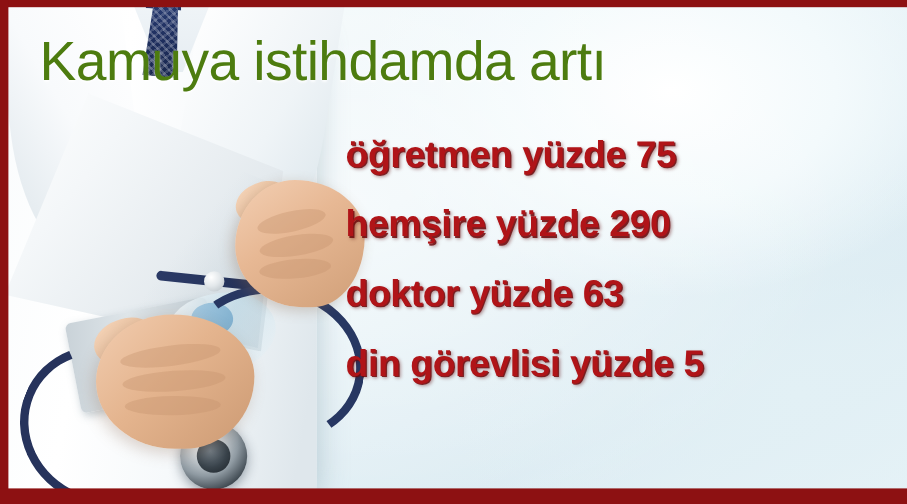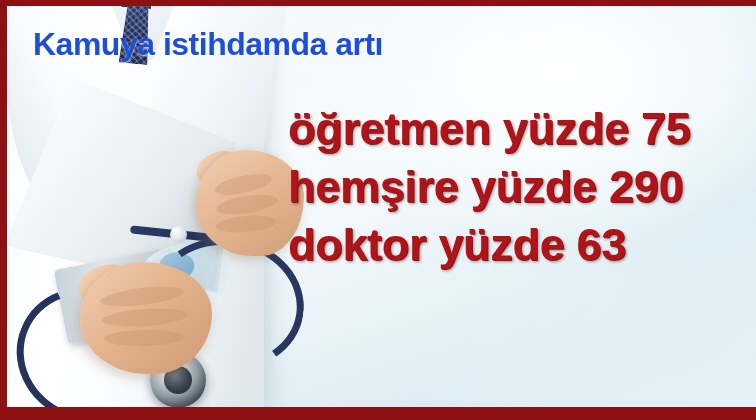--- a/index.html
+++ b/index.html
@@ -296,40 +296,40 @@
     border-radius: 40% 60% 45% 55%;
     transform: rotate(-18deg);
     opacity: 0.85;
   }
 
   
   .headline {
     position: absolute;
     left: 33px;
     top: 28px;
-    font-size: 32px;
-    font-weight: bold;
-    color: #1d4ed8;
+    font-size: 46px;
+    font-weight: normal;
+    color: #4d7c0f;
     letter-spacing: -0.5px;
     line-height: 1;
     white-space: nowrap;
     text-shadow: 0 1px 2px rgba(255,255,255,0.85);
   }
 
   .stat-list {
     position: absolute;
     left: 288px;
     top: 100px;
     margin: 0;
     padding: 0;
     list-style: none;
     white-space: nowrap;
   }
   .stat-item {
-    font-size: 45px;
+    font-size: 31px;
     font-weight: bold;
     color: #b01418;
     line-height: 58px;
     letter-spacing: -0.3px;
     text-shadow:
       1px 1px 0 rgba(110,8,10,0.85),
       2px 2px 3px rgba(90,8,10,0.45);
     white-space: nowrap;
   }
 
@@ -396,19 +396,20 @@
     <div class="knuckle l2"></div>
     <div class="knuckle l3"></div>
   </div>
 
   <div class="headline">Kamuya istihdamda artı</div>
 
   <ul class="stat-list">
     <li class="stat-item">öğretmen yüzde 75</li>
     <li class="stat-item">hemşire yüzde 290</li>
     <li class="stat-item">doktor yüzde 63</li>
+    <li class="stat-item">din görevlisi yüzde 5</li>
   </ul>
 
   <div class="frame-top"></div>
   <div class="frame-left"></div>
   <div class="frame-bottom"></div>
 
 </div>
 
 </body></html>

